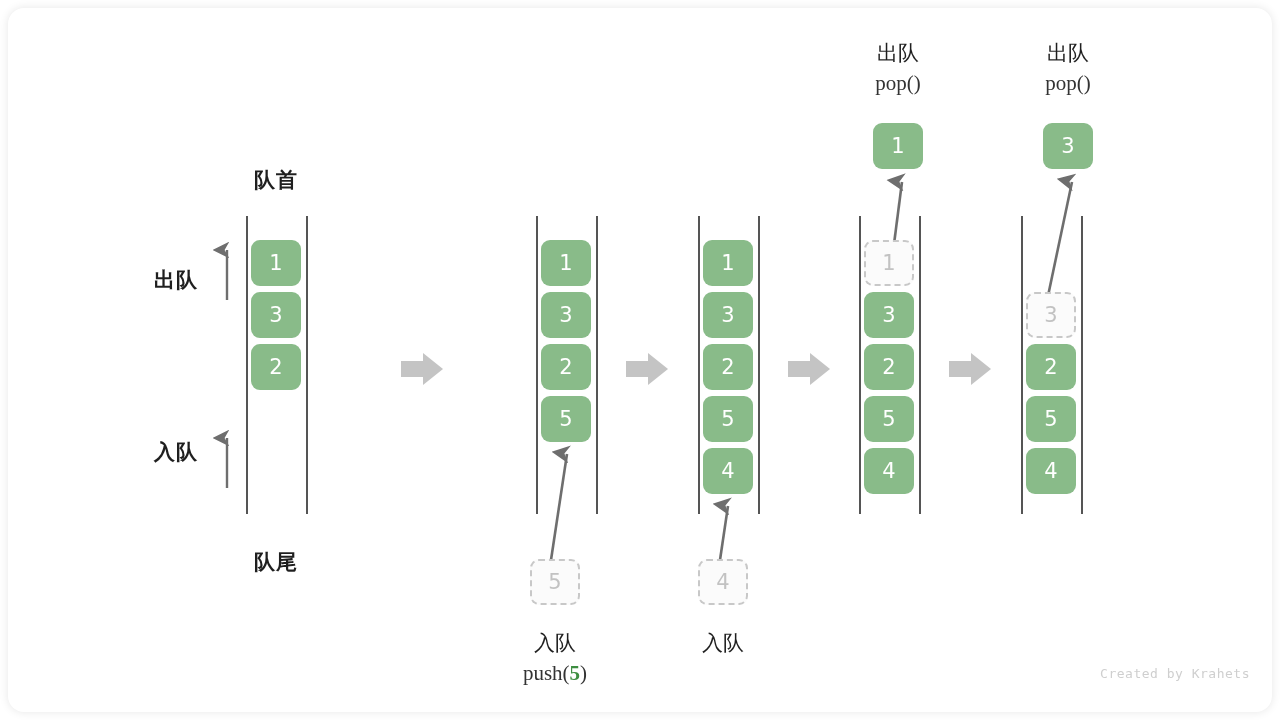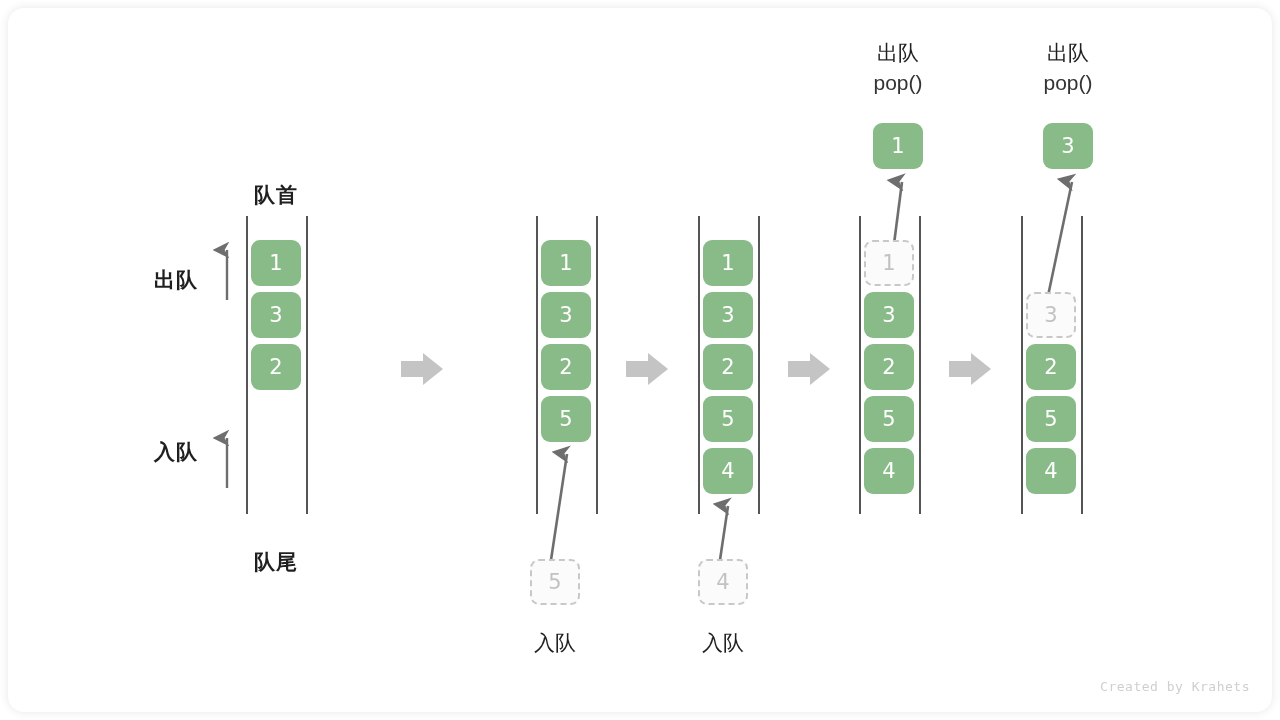--- a/index.html
+++ b/index.html
@@ -102,45 +102,45 @@
     text-align: center;
     line-height: 1.45;
     white-space: nowrap;
   }
   .op-cap .cn {
     font-size: 21px;
     color: #1f1f1f;
     font-family: "Liberation Sans", sans-serif;
   }
   .op-cap .code {
-    font-family: Liberation Sans, sans-serif;
+    font-family: Liberation Serif, serif;
     font-size: 21px;
     color: #333333;
   }
   .op-cap .code .num { color: #3e8e41; font-weight: bold; }
 
   
   #credit {
     right: 22px;
-    bottom: 18px;
+    bottom: 31px;
     font-family: "DejaVu Sans Mono", monospace;
     font-size: 13px;
     color: #cfcfcf;
     letter-spacing: 0.5px;
   }
 
   svg { overflow: visible; }
 </style>
 </head>
 <body>
 
 <div id="card">
 
 
-  <div class="abs col-cap" style="left:218px; top:173px; width:100px;">队首</div>
+  <div class="abs col-cap" style="left:218px; top:158px; width:100px;">队首</div>
   <div class="abs col-cap" style="left:218px; top:540px; width:100px;">队尾</div>
 
   <div class="abs side-label" style="left:146px; top:258px;">出队</div>
   <svg class="abs" style="left:208px; top:232px;" width="22" height="64">
     <defs>
       <marker id="ah-up" markerWidth="7" markerHeight="7" refX="3.5" refY="6" orient="auto" markerUnits="strokeWidth">
         <path d="M3.5,0 L7,7 L3.5,5 L0,7 Z" fill="#6e6e6e"></path>
       </marker>
     </defs>
     <line x1="11" y1="60" x2="11" y2="10" stroke="#6e6e6e" stroke-width="2.4" marker-end="url(#ah-up)"></line>
@@ -179,20 +179,21 @@
       </marker>
     </defs>
     <line x1="23" y1="122" x2="39" y2="16" stroke="#6e6e6e" stroke-width="2.6" marker-end="url(#ah-diag)"></line>
   </svg>
 
   <div class="abs" id="ghost-2" style="left:522px; top:551px;">
       <div class="cell ghost">5</div>
     </div>
   <div class="abs op-cap" style="left:462px; top:620px; width:170px;">
     <div class="cn">入队</div>
+    <div class="code"><span>push(</span><span class="num">5</span><span>)</span></div>
   </div>
 
   <svg class="abs" style="left:618px; top:343px;" width="44" height="36">
     <path d="M0,10 L22,10 L22,2 L42,18 L22,34 L22,26 L0,26 Z" fill="#c4c4c4"></path>
   </svg>
 
   <div class="abs rail" style="left:690px; top:208px; height:298px;"></div>
   <div class="abs rail" style="left:750px; top:208px; height:298px;"></div>
   <div class="abs" id="stack-3" style="left:695px; top:232px;">
       <div class="cell solid" style="position: absolute; left: 0px; top: 0px;">1</div>

